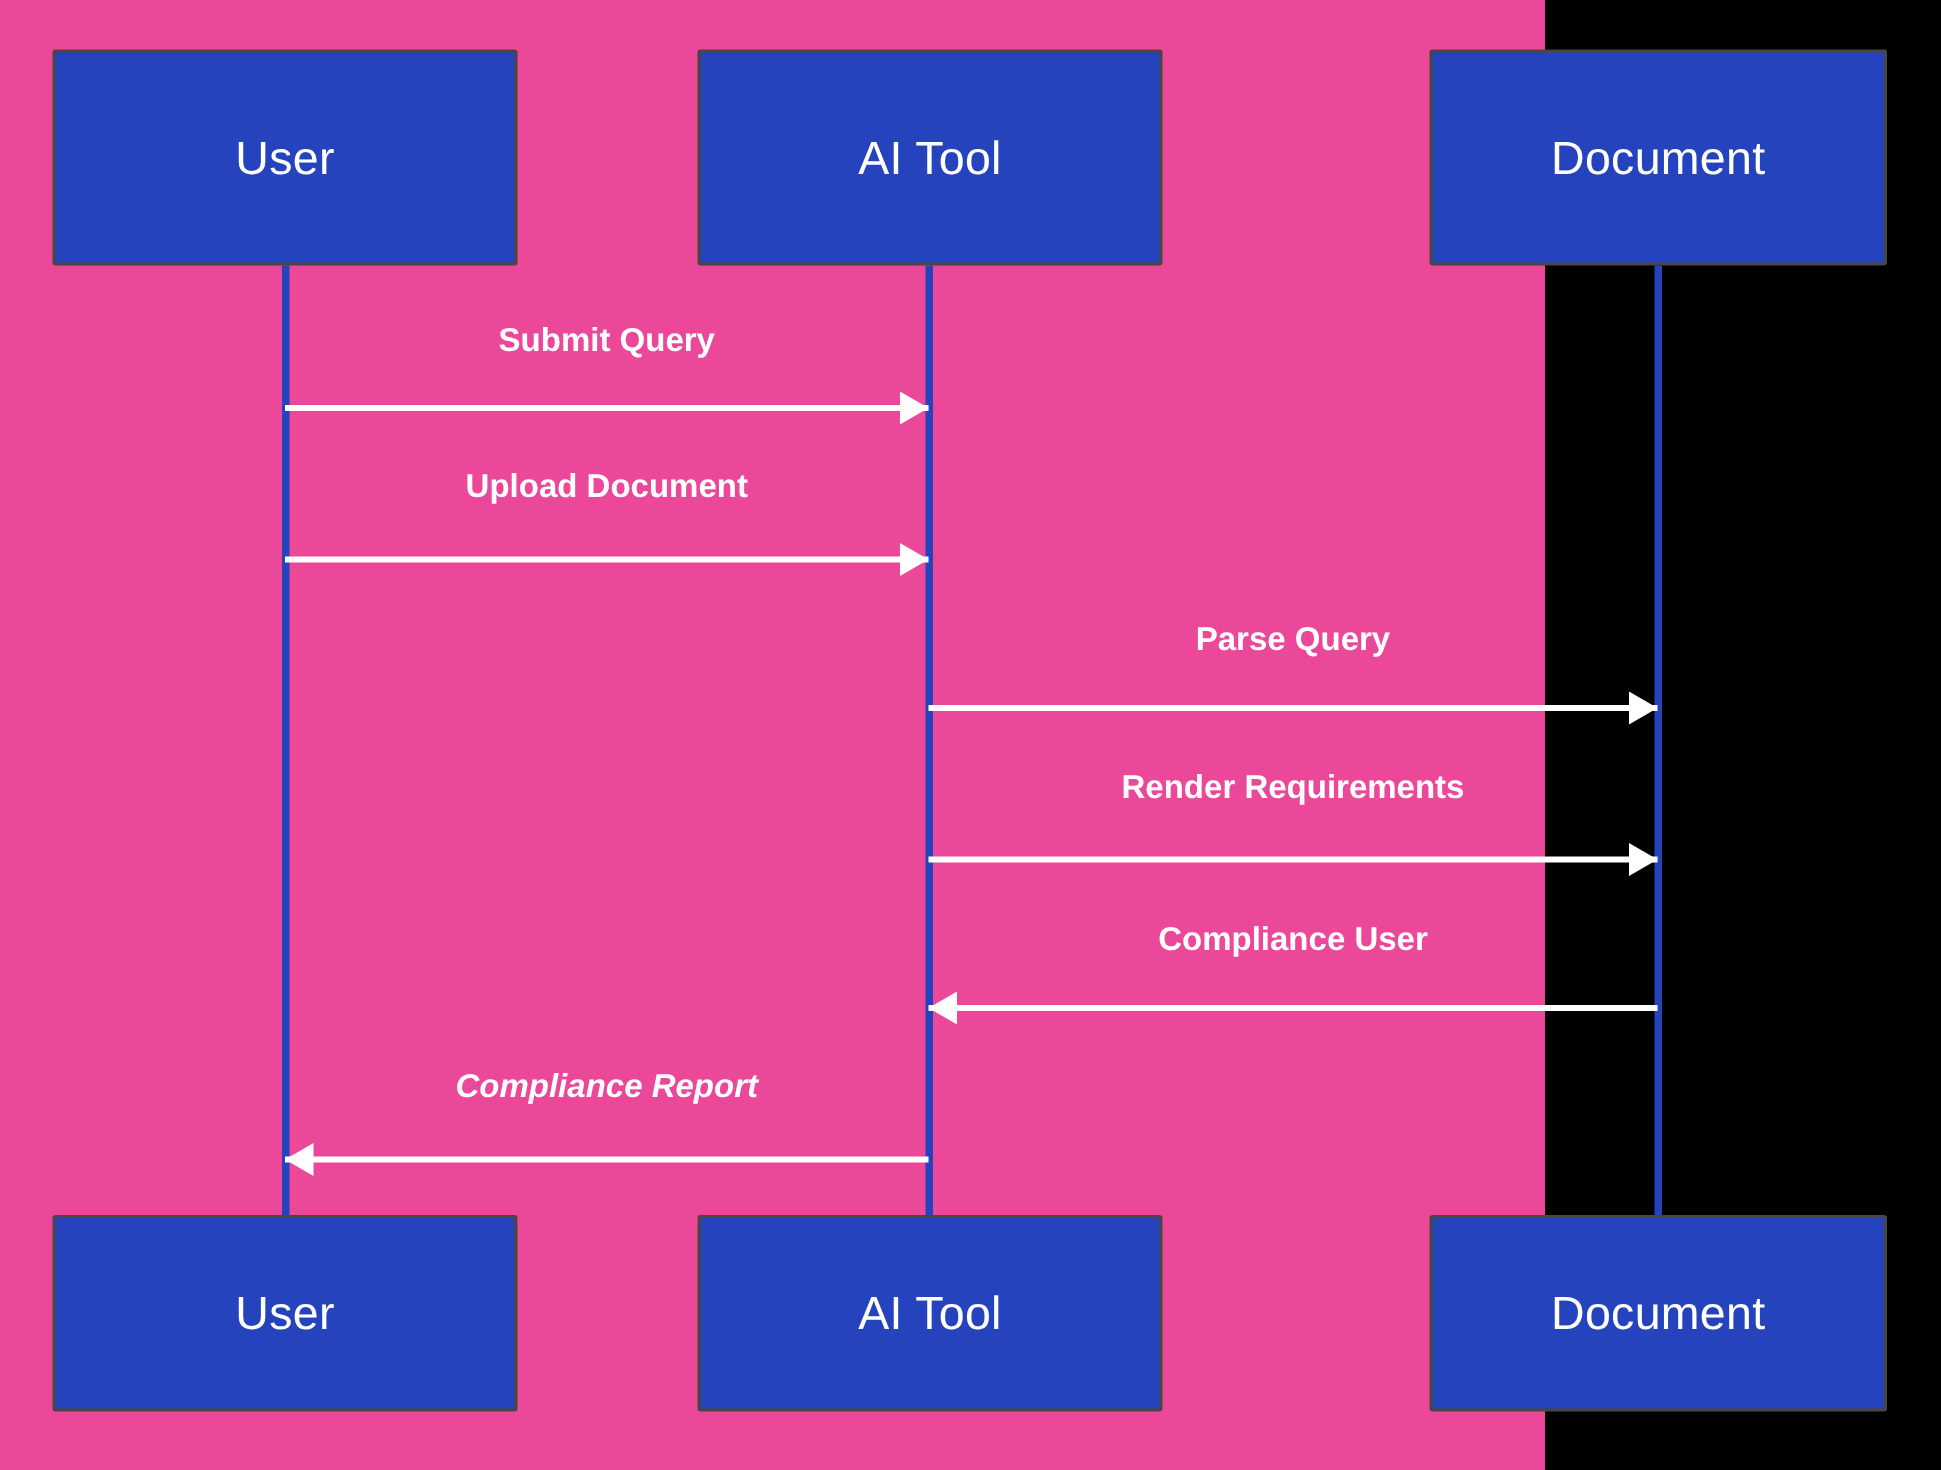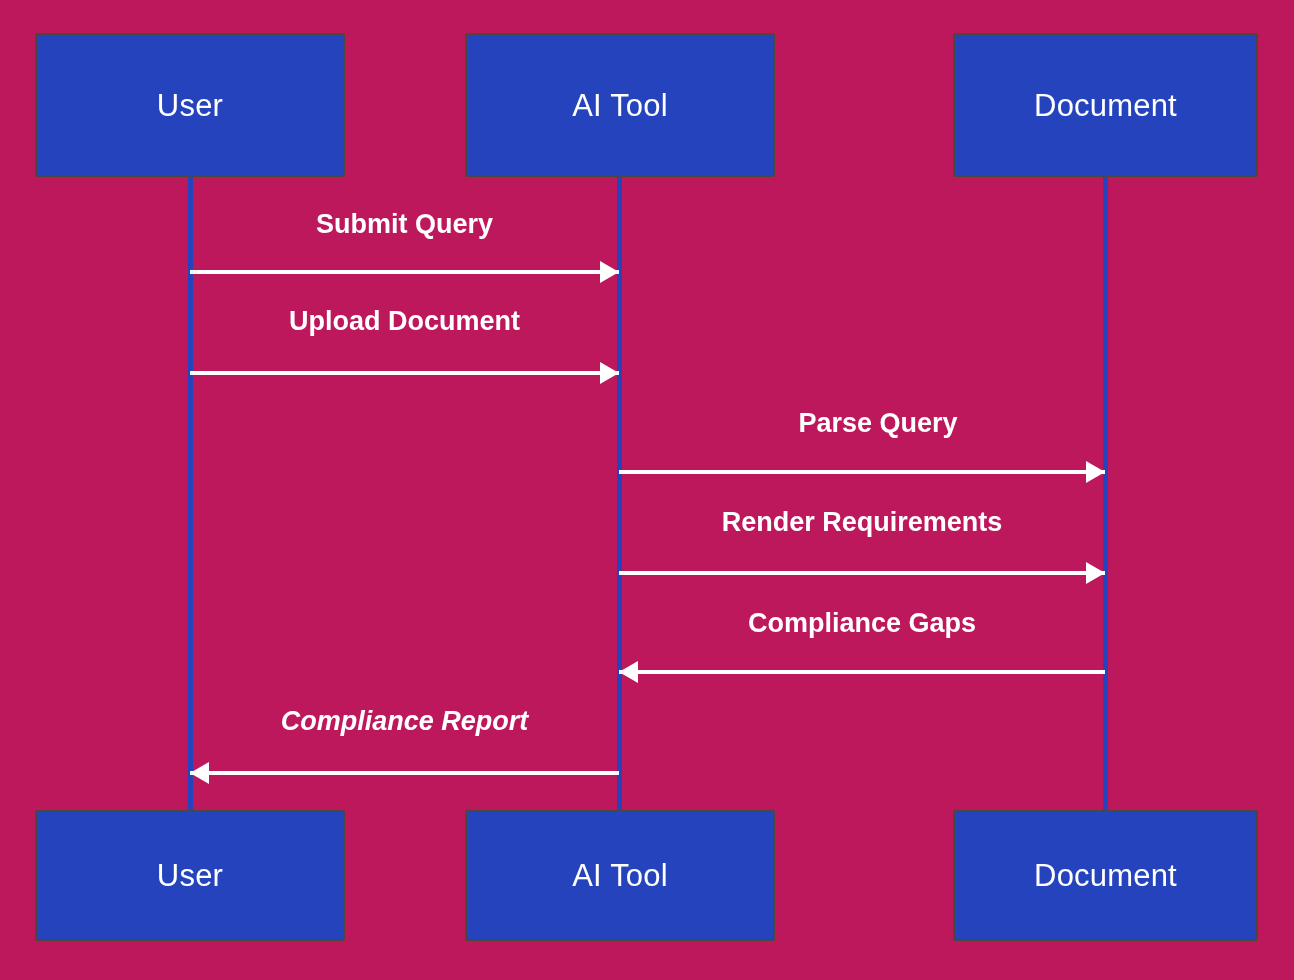--- a/index.html
+++ b/index.html
@@ -10,23 +10,23 @@
   }
   body {
     width: 1294px;
     height: 980px;
     overflow: hidden;
     font-family: "Liberation Sans", sans-serif;
   }
 
   #canvas {
     position: relative;
-    width: 1294px;
+    width: 1030px;
     height: 980px;
-    background: #be185d;
+    background: #ec4899;
   }
 
   
   .actor-box {
     position: absolute;
     box-sizing: border-box;
     background: #2443bd;
     border: 2px solid #4a4640;
     border-radius: 2px;
     display: flex;
@@ -57,21 +57,21 @@
   .msg-line {
     position: absolute;
     left: 0;
     top: 0;
     height: 4px;
     background: #ffffff;
   }
   .msg-label {
     position: absolute;
     color: #ffffff;
-    font-size: 27px;
+    font-size: 22px;
     font-weight: 700;
     line-height: 1;
     white-space: nowrap;
     text-align: center;
     bottom: 14px;
   }
   .arrowhead {
     position: absolute;
     width: 0;
     height: 0;
@@ -117,30 +117,30 @@
       <div class="msg-label" style="left: 0px; width: 429px; bottom: 32px;">Submit Query</div>
     </div>
     <div class="msg" style="left: 190px; top: 371px; width: 429px;">
       <div class="msg-line" style="width: 429px;"></div>
       <div class="arrowhead right" style="left: 410px;"></div>
       <div class="msg-label" style="left: 0px; width: 429px; bottom: 36px;">Upload Document</div>
     </div>
     <div class="msg" style="left: 619px; top: 470px; width: 486px;">
       <div class="msg-line" style="width: 486px;"></div>
       <div class="arrowhead right" style="left: 467px;"></div>
-      <div class="msg-label" style="left: 16px; width: 486px; bottom: 33px;">Parse Query</div>
+      <div class="msg-label" style="left: 0px; width: 486px; bottom: 33px;">Parse Query</div>
     </div>
     <div class="msg" style="left: 619px; top: 571px; width: 486px;">
       <div class="msg-line" style="width: 486px;"></div>
       <div class="arrowhead right" style="left: 467px;"></div>
       <div class="msg-label" style="left: 0px; width: 486px; bottom: 35px; margin-top: 16px;">Render Requirements</div>
     </div>
     <div class="msg" style="left: 619px; top: 670px; width: 486px;">
       <div class="msg-line" style="width: 486px;"></div>
       <div class="arrowhead left" style="left: 0px;"></div>
-      <div class="msg-label" style="left: 0px; width: 486px; bottom: 33px;">Compliance Gaps</div>
+      <div class="msg-label" style="left: 0px; width: 486px; bottom: 33px;">Compliance User</div>
     </div>
     <div class="msg" style="left: 190px; top: 771px; width: 429px;">
       <div class="msg-line" style="width: 429px;"></div>
       <div class="arrowhead left" style="left: 0px;"></div>
       <div class="msg-label" style="left: 0px; width: 429px; bottom: 36px; font-style: italic;">Compliance Report</div>
     </div>
   </div>
 
 </body></html>

